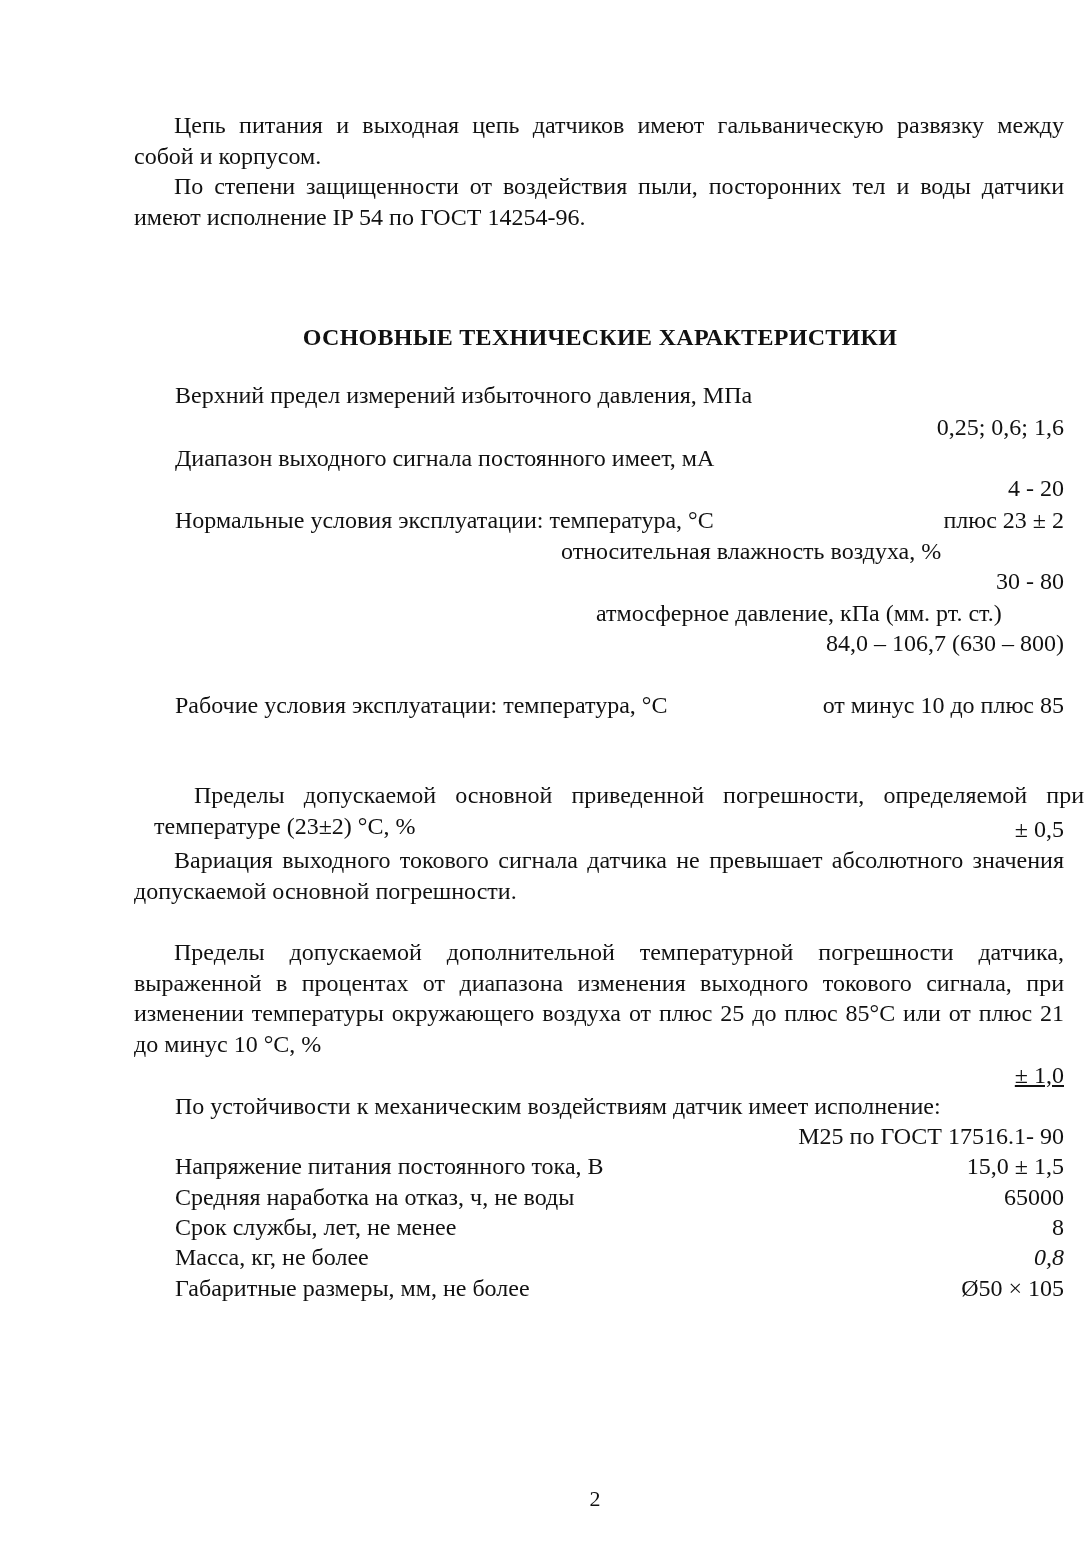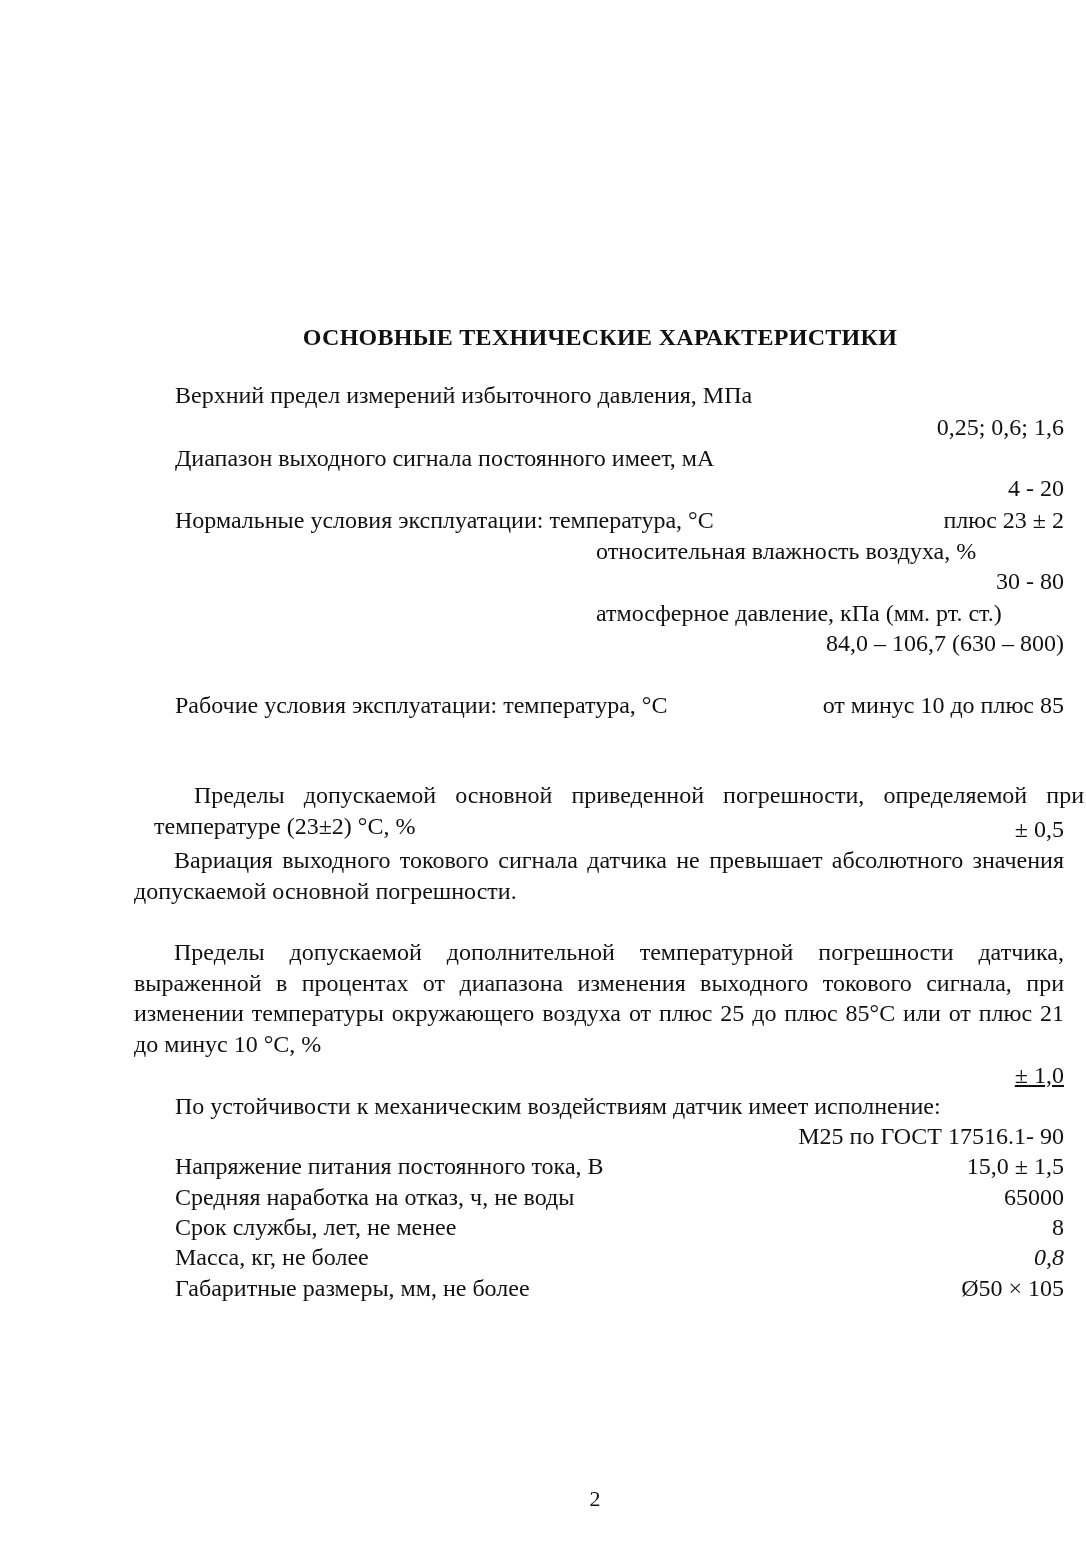--- a/index.html
+++ b/index.html
@@ -11,33 +11,35 @@
     .just .p { text-indent: 40px; margin: 0; }
     .r { right: 22px; }
     .h { position: absolute; left: 0; width: 1200px; text-align: center; font-size: 24px;
          font-weight: bold; line-height: 30px; letter-spacing: 0.3px; }
     .pg { position: absolute; left: 0; width: 1190px; text-align: center; font-size: 22px; }
   </style>
 </head>
 <body>
 
 <div class="just" style="top:110px;">
+  <p class="p">Цепь питания и выходная цепь датчиков имеют гальваническую развязку между собой и корпусом.</p>
+  <p class="p">По степени защищенности от воздействия пыли, посторонних тел и воды датчики имеют исполнение IP 54 по ГОСТ 14254-96.</p>
 </div>
 
 <div class="h" style="top:322px;">ОСНОВНЫЕ ТЕХНИЧЕСКИЕ ХАРАКТЕРИСТИКИ</div>
 
 <div class="ln" style="left:175px;top:380px;">Верхний предел измерений избыточного давления, МПа</div>
 <div class="ln r" style="top:412px;">0,25; 0,6; 1,6</div>
 
 <div class="ln" style="left:175px;top:443px;">Диапазон выходного сигнала постоянного имеет, мА</div>
 <div class="ln r" style="top:473px;">4 - 20</div>
 
 <div class="ln" style="left:175px;top:505px;">Нормальные условия эксплуатации: температура, °С</div>
 <div class="ln r" style="top:505px;">плюс 23 ± 2</div>
-<div class="ln" style="left:596px;top:536px;">относительная влажность воздуха, %</div>
+<div class="ln" style="left:561px;top:536px;">относительная влажность воздуха, %</div>
 <div class="ln r" style="top:566px;">30 - 80</div>
 <div class="ln" style="left:596px;top:598px;">атмосферное давление, кПа (мм. рт. ст.)</div>
 <div class="ln r" style="top:628px;">84,0 – 106,7 (630 – 800)</div>
 
 <div class="ln" style="left:175px;top:690px;">Рабочие условия эксплуатации: температура, °С</div>
 <div class="ln r" style="top:690px;">от минус 10 до плюс 85</div>
 
 <div class="just" style="top:780px;margin-left:20px;">
   <p class="p">Пределы допускаемой основной приведенной погрешности, определяемой при температуре (23±2) °С,   %</p>
 </div>

